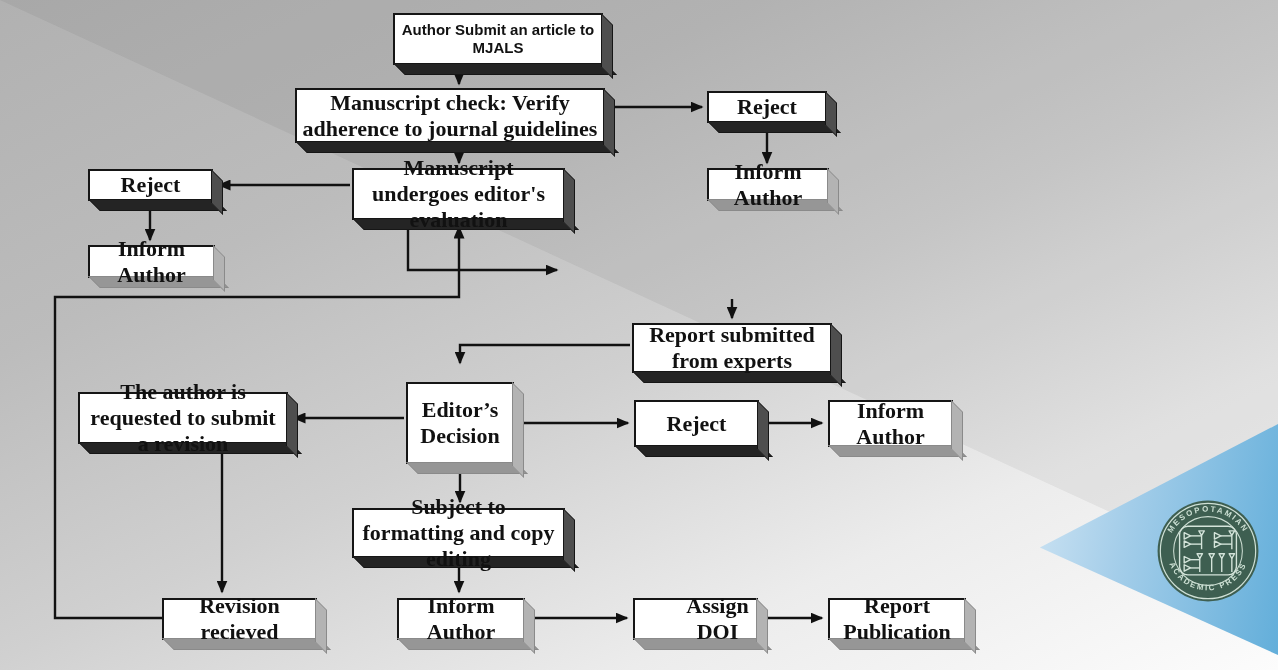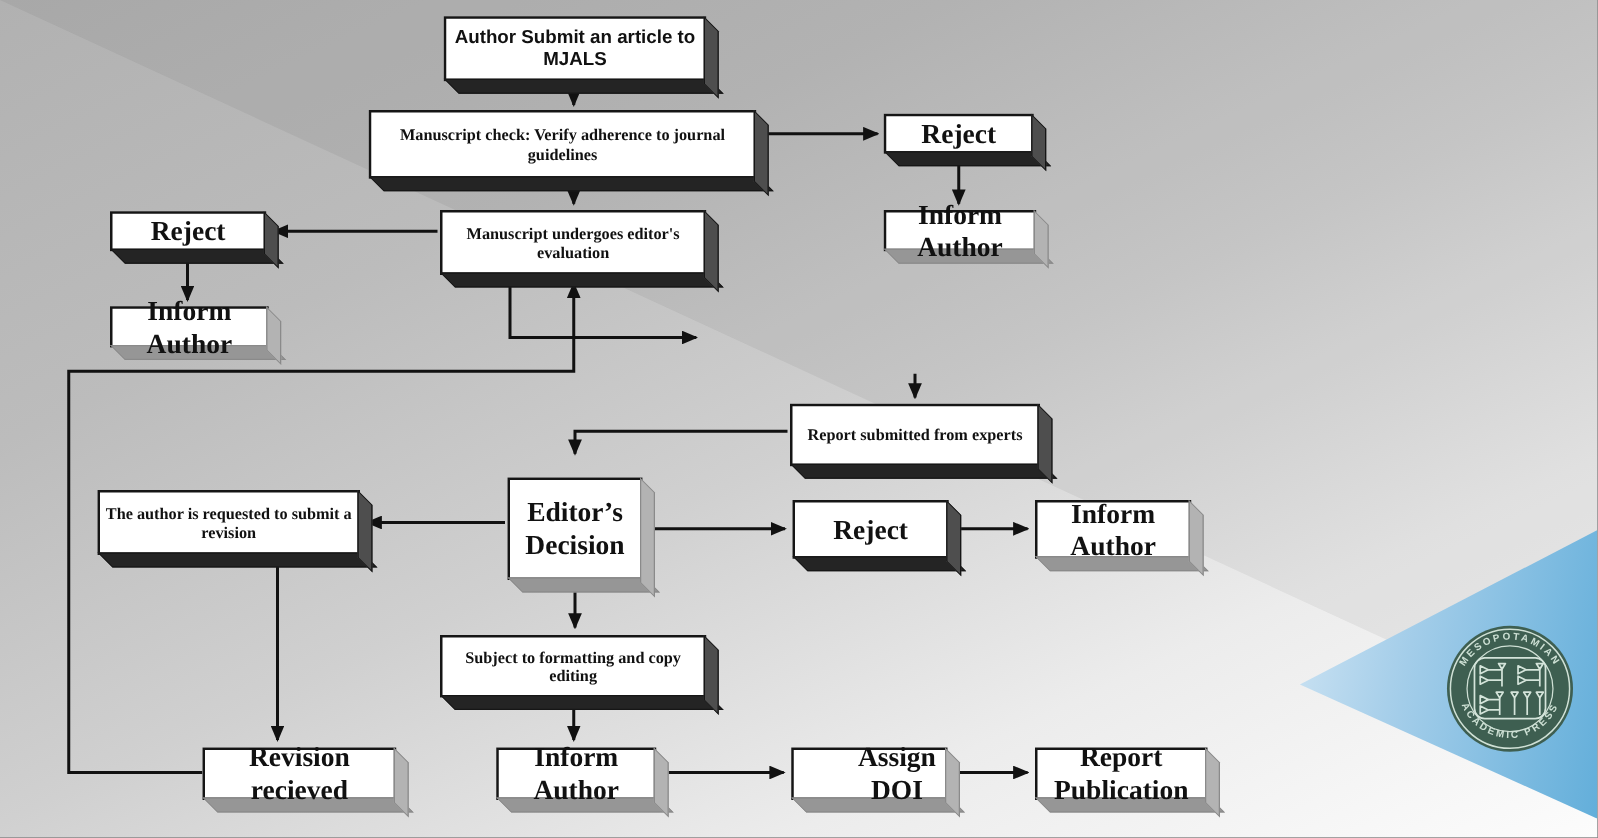--- a/index.html
+++ b/index.html
@@ -12,36 +12,36 @@
     position:absolute;inset:0;
     background:rgba(20,20,20,0.055);
     clip-path:polygon(0 0,100% 0,100% 88%,0 0);
     pointer-events:none;
   }
   svg.wires{position:absolute;left:0;top:0;z-index:1;pointer-events:none;}
   .node{
     position:absolute;z-index:2;
     background:#ffffff;border:2px solid #151515;
     display:flex;align-items:center;justify-content:center;text-align:center;
-    font-weight:bold;font-size:13px;line-height:1.18;color:#111;
+    font-weight:bold;font-size:22px;line-height:1.18;color:#111;
     padding:2px 4px;box-sizing:border-box;
   }
   .node::after{ 
     content:"";position:absolute;top:-2px;right:-12px;width:10px;height:calc(100% + 4px);
     transform:skewY(45deg);transform-origin:left top;z-index:-1;
   }
   .node::before{ 
     content:"";position:absolute;left:-2px;bottom:-12px;height:10px;width:calc(100% + 4px);
     transform:skewX(45deg);transform-origin:left top;z-index:-1;
   }
   .node.dark::after{background:#4e4e4e;border:1px solid #161616;}
   .node.dark::before{background:#242424;border:1px solid #161616;}
   .node.gray::after{background:#b3b3b3;border:1px solid #8a8a8a;}
   .node.gray::before{background:#969696;border:1px solid #8a8a8a;}
-  .node.sans{font-family:"Liberation Sans", sans-serif;font-size:15px;}
+  .node.sans{font-family:"Liberation Sans", sans-serif;font-size:15px;margin-left:38px;}
   .big{font-size:22px;}
   #corner-triangle{
     position:absolute;left:1030px;top:415px;width:248px;height:250px;z-index:3;
     background:linear-gradient(100deg,#d2e6f4 0%,#a3cde9 40%,#62aeda 100%);
     clip-path:polygon(4% 53%,100% 3.6%,100% 96%);
   }
   #press-logo{position:absolute;left:1153px;top:496px;width:110px;height:110px;z-index:4;}
 </style>
 </head>
 <body>

